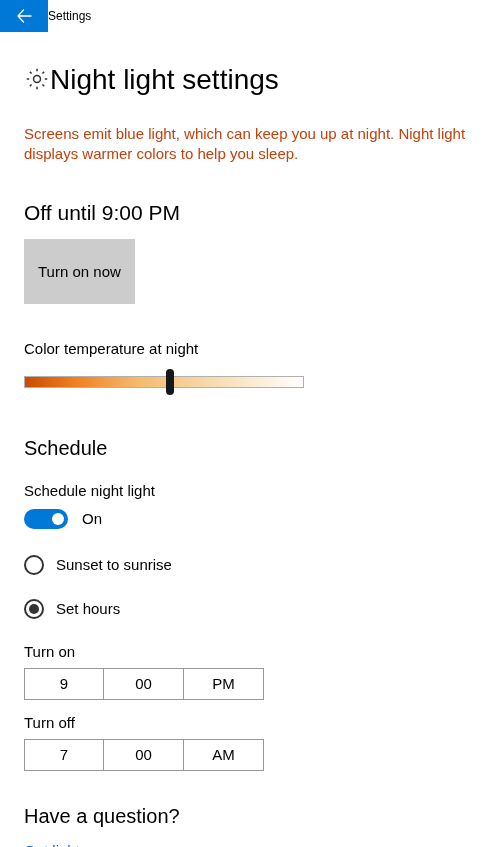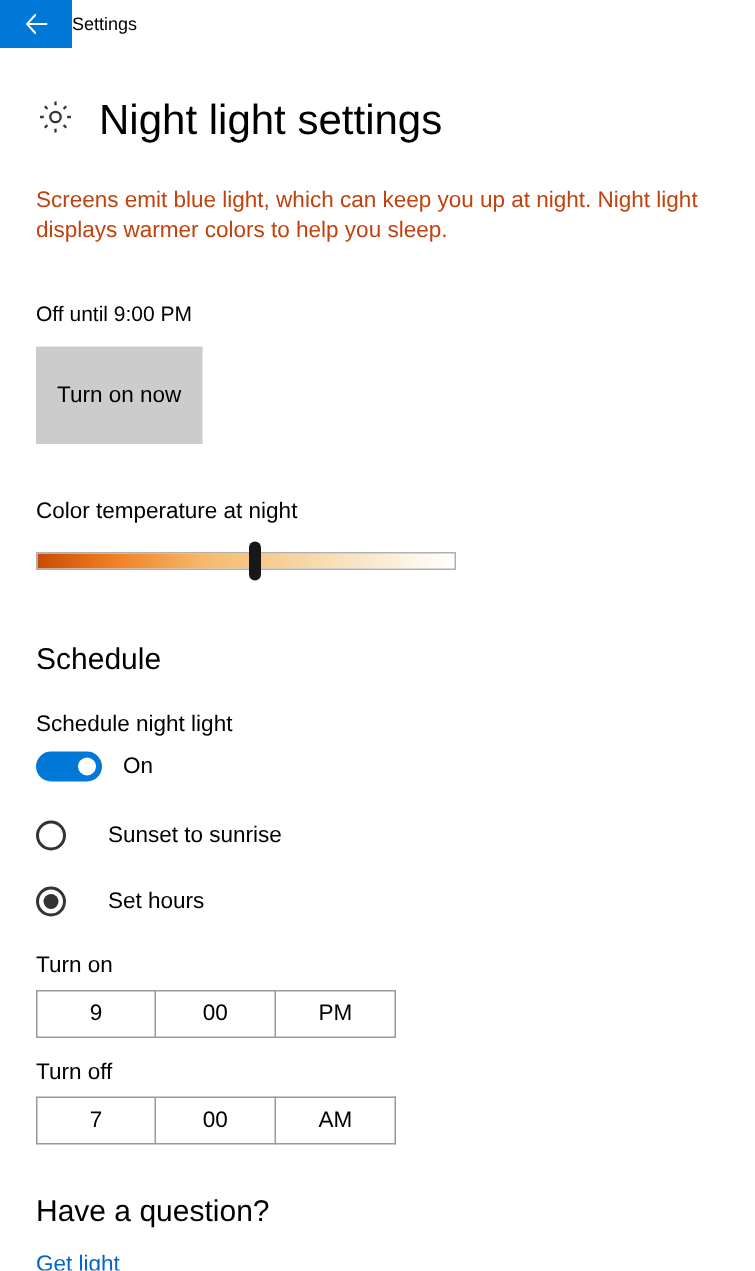--- a/index.html
+++ b/index.html
@@ -31,42 +31,42 @@
     .titlebar-text {
       font-size: 12px;
       color: #000;
     }
     .content {
       padding: 20px 24px 0 24px;
     }
     .page-title-row {
       display: flex;
       align-items: center;
-      gap: 16px;
+      gap: 0;
       margin-top: 12px;
       margin-bottom: 28px;
     }
     .gear-icon svg {
       width: 26px;
       height: 26px;
       stroke: #333;
       fill: none;
     }
     .page-title {
       font-size: 28px;
       font-weight: 400;
     }
     .description {
       font-size: 15px;
       line-height: 1.35;
       color: #c2410c;
       margin-bottom: 36px;
     }
     .status-text {
-      font-size: 14px;
+      font-size: 21px;
       margin-bottom: 14px;
     }
     .button {
       background: #cccccc;
       border: none;
       padding: 24px 14px;
       font-size: 15px;
       font-family: inherit;
       color: #000;
       cursor: pointer;
@@ -126,21 +126,21 @@
       width: 12px;
       height: 12px;
       background: #fff;
       border-radius: 50%;
       top: 4px;
       right: 4px;
     }
     .radio-row {
       display: flex;
       align-items: center;
-      gap: 28px;
+      gap: 12px;
       margin-bottom: 24px;
       cursor: pointer;
     }
     .radio {
       width: 20px;
       height: 20px;
       border: 2px solid #333;
       border-radius: 50%;
       display: flex;
       align-items: center;

